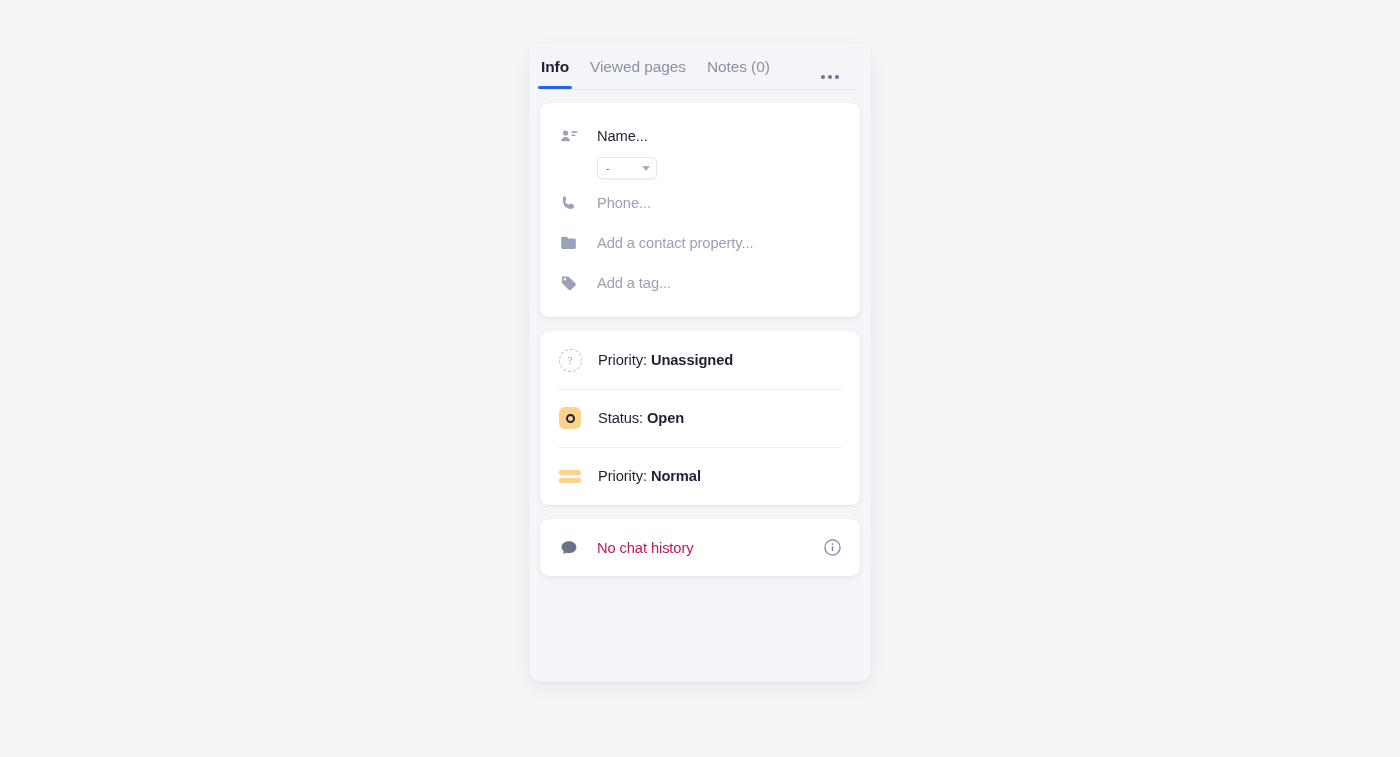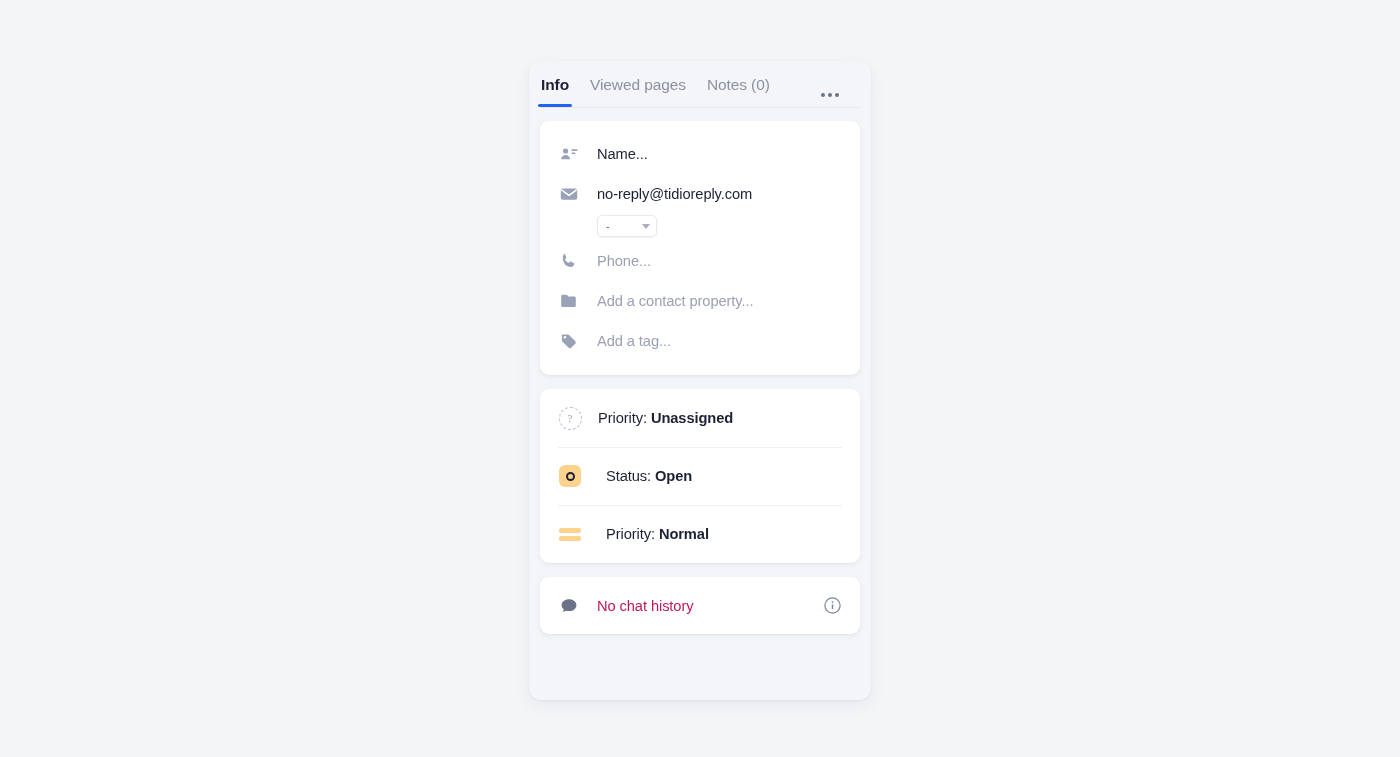--- a/index.html
+++ b/index.html
@@ -11,21 +11,21 @@
     height: 757px;
     background: #f4f5f7;
     font-family: "Liberation Sans", sans-serif;
     -webkit-font-smoothing: antialiased;
     overflow: hidden;
   }
 
   .panel {
     position: absolute;
     left: 529px;
-    top: 61px;
+    top: 43px;
     width: 342px;
     height: 639px;
     background: #f4f5f8;
     border-radius: 12px;
     box-shadow: 0 1px 3px rgba(30, 41, 80, 0.06),
                 0 6px 18px rgba(30, 41, 80, 0.05);
     box-sizing: border-box;
   }
 
   
@@ -165,21 +165,20 @@
   .status-card .srow {
     display: flex;
     align-items: center;
     height: 58px;
     padding: 0 18px;
     box-sizing: border-box;
     cursor: pointer;
   }
   .status-card .srow + .srow {
     position: relative;
-    gap: 8px;
   }
   .status-card .srow + .srow::before {
     content: "";
     position: absolute;
     left: 18px;
     right: 18px;
     top: 0;
     height: 1px;
     background: #eef0f5;
   }
@@ -329,29 +328,20 @@
           <svg width="20" height="20" viewBox="0 0 20 20">
             <circle cx="6.6" cy="7" r="2.6" fill="#9aa2b8"></circle>
             <path d="M2.2 15.2c0-2.5 2-4.2 4.4-4.2s4.4 1.7 4.4 4.2z" fill="#9aa2b8"></path>
             <rect x="12.4" y="5.2" width="6.2" height="1.7" rx="0.8" fill="#9aa2b8"></rect>
             <rect x="12.4" y="8.4" width="4.2" height="1.7" rx="0.8" fill="#9aa2b8"></rect>
           </svg>
         </span>
         <span class="txt">Name...</span>
       </div>
 
-      <div class="row">
-        <span class="ico">
-          <svg width="20" height="20" viewBox="0 0 20 20">
-            <rect x="1.8" y="4.6" width="16.4" height="11.2" rx="1.8" fill="#9aa2b8"></rect>
-            <path d="M2.8 6.2 L10 11.4 L17.2 6.2" stroke="#ffffff" stroke-width="1.5" fill="none" stroke-linecap="round" stroke-linejoin="round"></path>
-          </svg>
-        </span>
-        <span class="txt">no-reply@tidioreply.com</span>
-      </div>
 
       <div class="select-wrap">
         <div class="mini-select">
           <span>-</span>
           <span class="caret"></span>
         </div>
       </div>
 
       <div class="row">
         <span class="ico">

